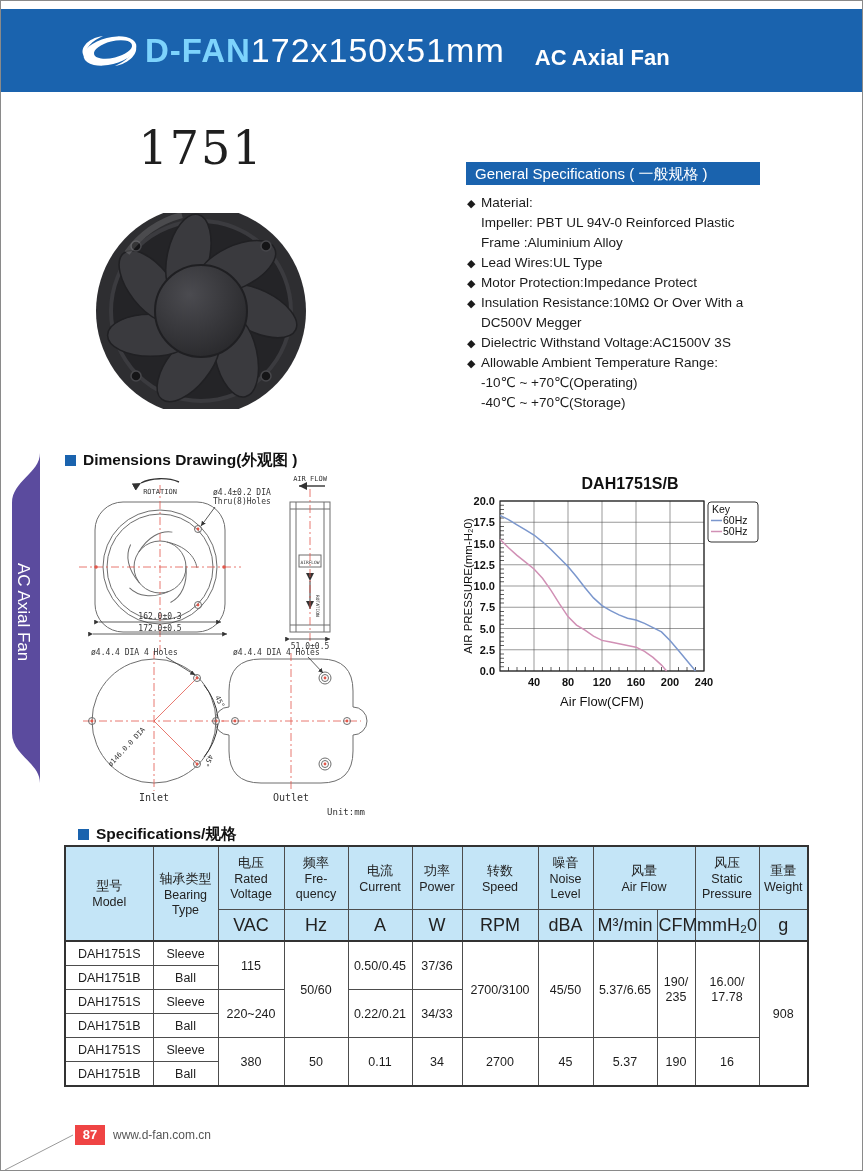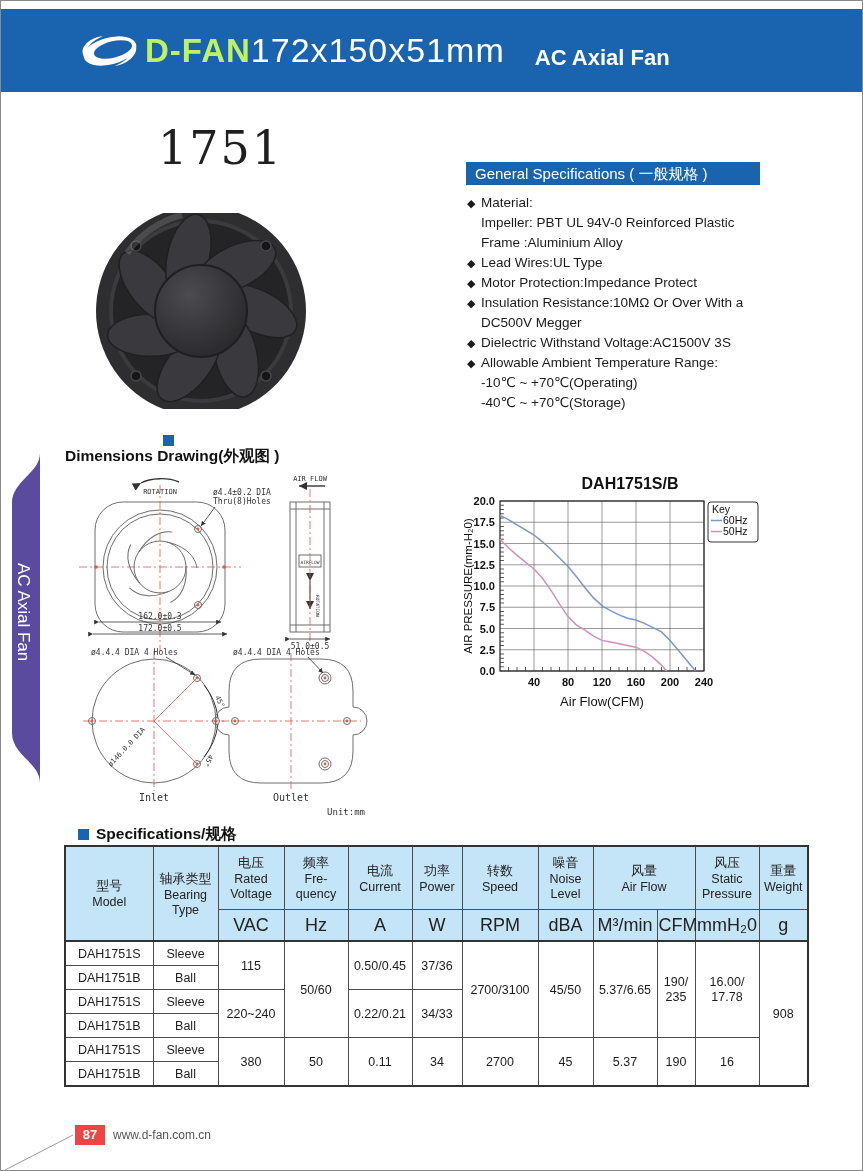--- a/index.html
+++ b/index.html
@@ -2,39 +2,39 @@
 <html><head>
 <meta charset="utf-8">
 <style>
   html,body{margin:0;padding:0;background:#e8e8e8;}
   .page{position:relative;width:863px;height:1171px;background:#fff;border:1px solid #8a8a8a;
         box-sizing:border-box;margin:0 auto;overflow:hidden;
         font-family:"Liberation Sans","DejaVu Sans",sans-serif;color:#222;}
   
   .topbar{position:absolute;left:0;right:0;top:8px;height:83px;background:#1a63ae;display:flex;align-items:center;}
   .logo{display:flex;align-items:center;margin-left:76px;}
-  .brand{color:#bef264;font-size:33px;font-weight:bold;letter-spacing:1px;margin-left:4px;}
+  .brand{color:#7dd3fc;font-size:33px;font-weight:bold;letter-spacing:1px;margin-left:4px;}
   .sizetext{color:#fff;font-size:34px;letter-spacing:1px;}
   .subtitle{color:#fff;font-size:22px;font-weight:bold;margin-left:30px;margin-top:14px;}
   
   .side-tab{position:absolute;left:0;top:450px;width:40px;height:334px;}
   
-  .model-number{position:absolute;left:118px;top:120px;width:164px;text-align:right;
+  .model-number{position:absolute;left:118px;top:120px;width:164px;text-align:center;
         font-family:"DejaVu Serif","Liberation Serif",serif;font-size:46px;font-weight:500;color:#1f1f1f;letter-spacing:2px;}
   .fan-photo{position:absolute;left:86px;top:192px;}
   
   .gs-bar{position:absolute;left:465px;top:161px;width:294px;height:23px;background:#1a63ae;color:#fff;
         font-size:15px;line-height:23px;padding-left:9px;box-sizing:border-box;}
   .gs-list{position:absolute;left:466px;top:192px;width:310px;margin:0;padding:0;list-style:none;}
   .gs-list li{display:flex;font-size:13.5px;line-height:20px;color:#1b1b1b;}
   .gs-list .dia{width:14px;flex:0 0 14px;font-size:11px;}
   
   .sec-title{position:absolute;font-size:15.5px;font-weight:600;color:#111;display:flex;align-items:center;}
   .sq{display:inline-block;width:11px;height:11px;background:#1a63ae;margin-right:7px;}
-  .st-dims{left:64px;top:434px;flex-direction:column;}
+  .st-dims{left:64px;top:449px;}
   .st-curves{left:464px;top:449px;}
   .st-specs{left:77px;top:823px;text-align:right;}
   .dims-svg{position:absolute;left:62px;top:468px;}
   #chart-host{position:absolute;left:455px;top:472px;width:350px;height:245px;}
   
   .grid{stroke:#555;stroke-width:0.6;}
   .tick{stroke:#333;stroke-width:0.8;}
   .frame{fill:none;stroke:#222;stroke-width:1.2;}
   .xt,.yt{font:600 11px "Liberation Sans",sans-serif;fill:#111;}
   .xt{text-anchor:middle;}

